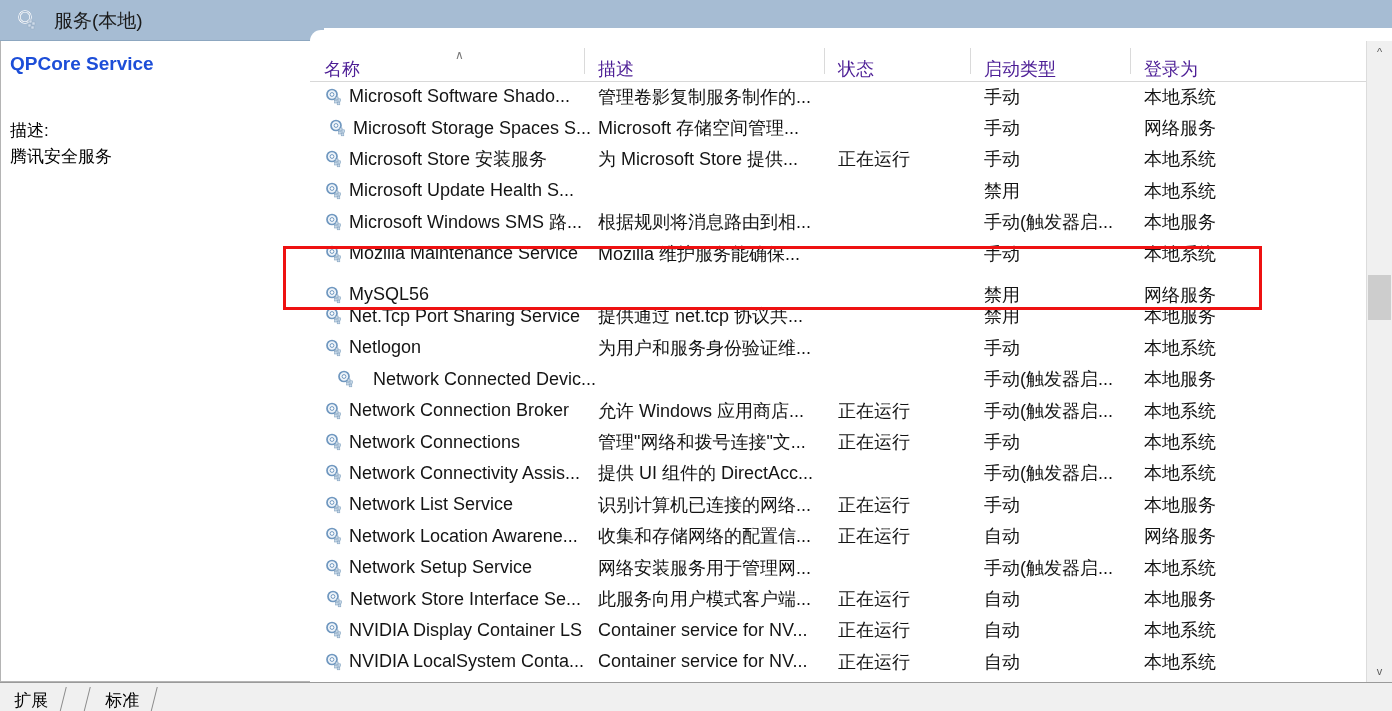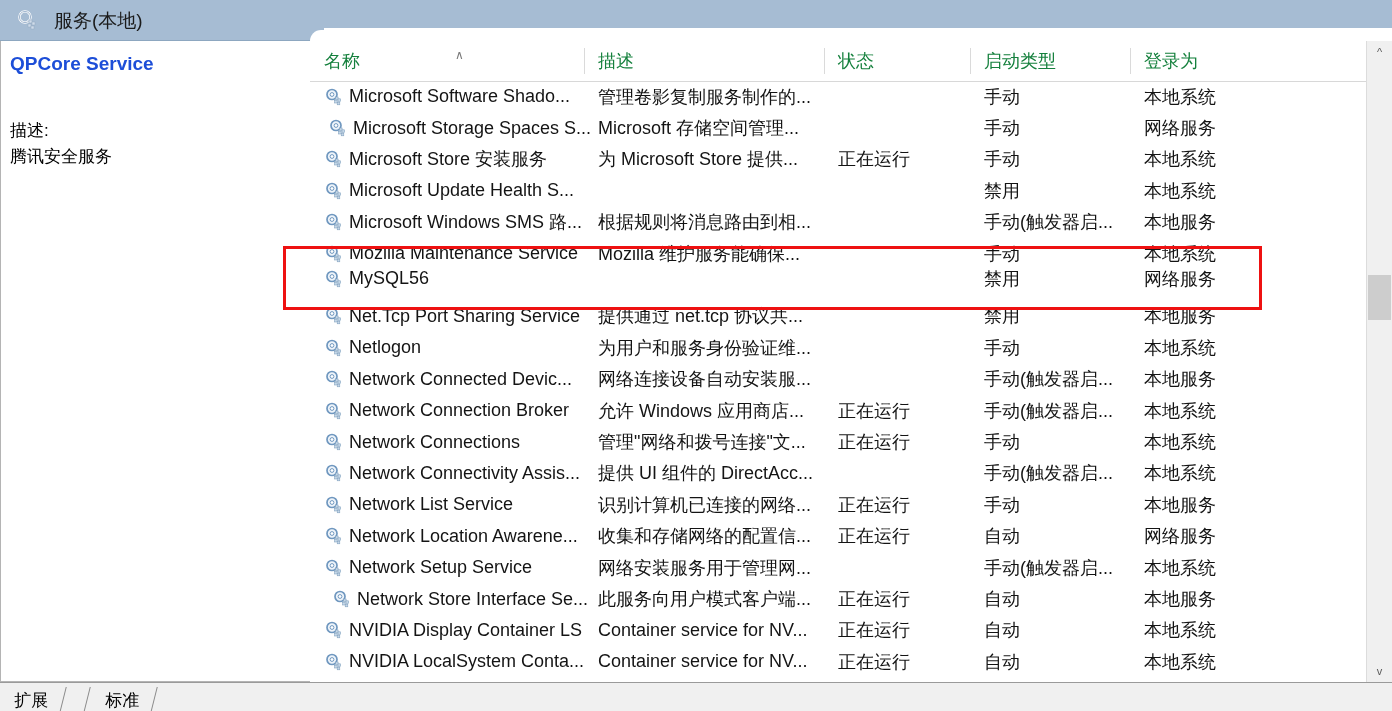--- a/index.html
+++ b/index.html
@@ -98,26 +98,26 @@
   
   .list-header {
     position: absolute;
     left: 0; top: 0;
     width: 1082px; height: 40px;
     background: #ffffff;
     border-bottom: 1px solid #d8d8d8;
   }
   .hcell {
     position: absolute;
-    top: 0; height: 40px;
+    top: 8px; height: 40px;
     box-sizing: border-box;
     display: flex;
     align-items: center;
     font-size: 18px;
-    color: #15803d;
+    color: #4c1d95;
     padding-left: 14px;
     white-space: nowrap;
     cursor: default;
     font-family: Liberation Serif, serif;
   }
   .hsep {
     position: absolute;
     top: 7px; width: 1px; height: 26px;
     background: #dadada;
   }
@@ -376,21 +376,21 @@
                 <rect x="13.2" y="15.2" width="2.6" height="2.6"></rect>
               </g>
             </svg>
             <span>Mozilla Maintenance Service</span>
           </div>
           <div class="cell" style="left: 274px; width: 240px; padding-left: 14px;">Mozilla 维护服务能确保...</div>
           <div class="cell" style="left: 514px; width: 146px; padding-left: 14px;"></div>
           <div class="cell" style="left: 660px; width: 160px; padding-left: 14px;">手动</div>
           <div class="cell" style="left: 820px; width: 262px; padding-left: 14px;">本地系统</div>
         </div>
-        <div class="row" style="top: 182px;">
+        <div class="row" style="top: 198px;">
           <div class="cell cell-name" style="left: 0px; width: 274px;">
             <svg class="svc-icon" viewBox="0 0 20 20">
               <circle cx="8" cy="7.5" r="5" fill="#eef4fa" stroke="#6f97bf" stroke-width="1.7"></circle>
               <circle cx="8" cy="7.5" r="1.9" fill="#ffffff" stroke="#6f97bf" stroke-width="1"></circle>
               <g fill="#c6d8e8" stroke="#7f9fbd" stroke-width="0.55">
                 <rect x="11.5" y="10" width="2.6" height="2.6"></rect>
                 <rect x="14" y="11.8" width="2.6" height="2.6"></rect>
                 <rect x="10.6" y="13.4" width="2.6" height="2.6"></rect>
                 <rect x="13.2" y="15.2" width="2.6" height="2.6"></rect>
               </g>
@@ -434,34 +434,33 @@
               </g>
             </svg>
             <span>Netlogon</span>
           </div>
           <div class="cell" style="left: 274px; width: 240px; padding-left: 14px;">为用户和服务身份验证维...</div>
           <div class="cell" style="left: 514px; width: 146px; padding-left: 14px;"></div>
           <div class="cell" style="left: 660px; width: 160px; padding-left: 14px;">手动</div>
           <div class="cell" style="left: 820px; width: 262px; padding-left: 14px;">本地系统</div>
         </div>
         <div class="row" style="top: 282.6px;">
-          <div class="cell cell-name" style="left: 0px; width: 274px;">
+          <div class="cell cell-name" style="left: 12px; width: 274px; gap: 12px;">
             <svg class="svc-icon" viewBox="0 0 20 20">
               <circle cx="8" cy="7.5" r="5" fill="#eef4fa" stroke="#6f97bf" stroke-width="1.7"></circle>
               <circle cx="8" cy="7.5" r="1.9" fill="#ffffff" stroke="#6f97bf" stroke-width="1"></circle>
               <g fill="#c6d8e8" stroke="#7f9fbd" stroke-width="0.55">
                 <rect x="11.5" y="10" width="2.6" height="2.6"></rect>
                 <rect x="14" y="11.8" width="2.6" height="2.6"></rect>
                 <rect x="10.6" y="13.4" width="2.6" height="2.6"></rect>
                 <rect x="13.2" y="15.2" width="2.6" height="2.6"></rect>
               </g>
             </svg>
             <span>Network Connected Devic...</span>
           </div>
-          <div class="cell" style="left: 274px; width: 240px; padding-left: 14px;">网络连接设备自动安装服...</div>
           <div class="cell" style="left: 514px; width: 146px; padding-left: 14px;"></div>
           <div class="cell" style="left: 660px; width: 160px; padding-left: 14px;">手动(触发器启...</div>
           <div class="cell" style="left: 820px; width: 262px; padding-left: 14px;">本地服务</div>
         </div>
         <div class="row" style="top: 314px;">
           <div class="cell cell-name" style="left: 0px; width: 274px;">
             <svg class="svc-icon" viewBox="0 0 20 20">
               <circle cx="8" cy="7.5" r="5" fill="#eef4fa" stroke="#6f97bf" stroke-width="1.7"></circle>
               <circle cx="8" cy="7.5" r="1.9" fill="#ffffff" stroke="#6f97bf" stroke-width="1"></circle>
               <g fill="#c6d8e8" stroke="#7f9fbd" stroke-width="0.55">
@@ -567,21 +566,21 @@
               </g>
             </svg>
             <span>Network Setup Service</span>
           </div>
           <div class="cell" style="left: 274px; width: 240px; padding-left: 14px;">网络安装服务用于管理网...</div>
           <div class="cell" style="left: 514px; width: 146px; padding-left: 14px;"></div>
           <div class="cell" style="left: 660px; width: 160px; padding-left: 14px;">手动(触发器启...</div>
           <div class="cell" style="left: 820px; width: 262px; padding-left: 14px;">本地系统</div>
         </div>
         <div class="row" style="top: 502.4px;">
-          <div class="cell cell-name" style="left: 8px; width: 274px;">
+          <div class="cell cell-name" style="left: 1px; width: 274px;">
             <svg class="svc-icon" viewBox="0 0 20 20">
               <circle cx="8" cy="7.5" r="5" fill="#eef4fa" stroke="#6f97bf" stroke-width="1.7"></circle>
               <circle cx="8" cy="7.5" r="1.9" fill="#ffffff" stroke="#6f97bf" stroke-width="1"></circle>
               <g fill="#c6d8e8" stroke="#7f9fbd" stroke-width="0.55">
                 <rect x="11.5" y="10" width="2.6" height="2.6"></rect>
                 <rect x="14" y="11.8" width="2.6" height="2.6"></rect>
                 <rect x="10.6" y="13.4" width="2.6" height="2.6"></rect>
                 <rect x="13.2" y="15.2" width="2.6" height="2.6"></rect>
               </g>
             </svg>

